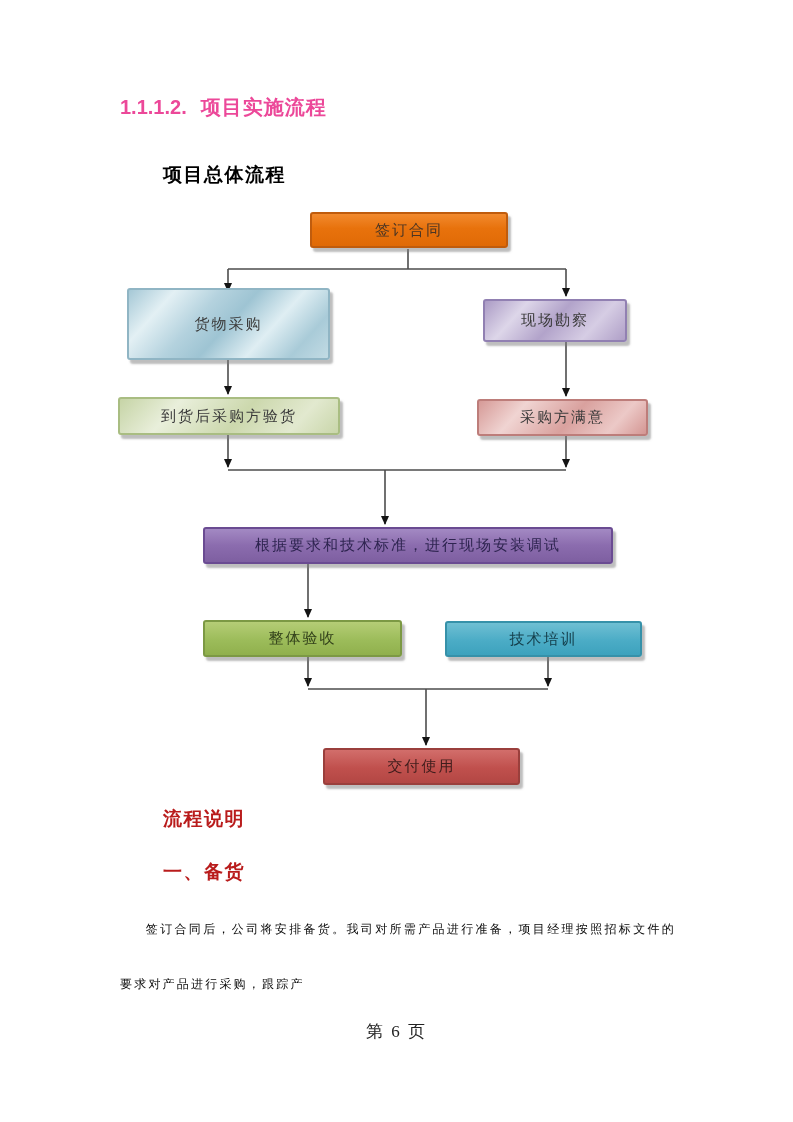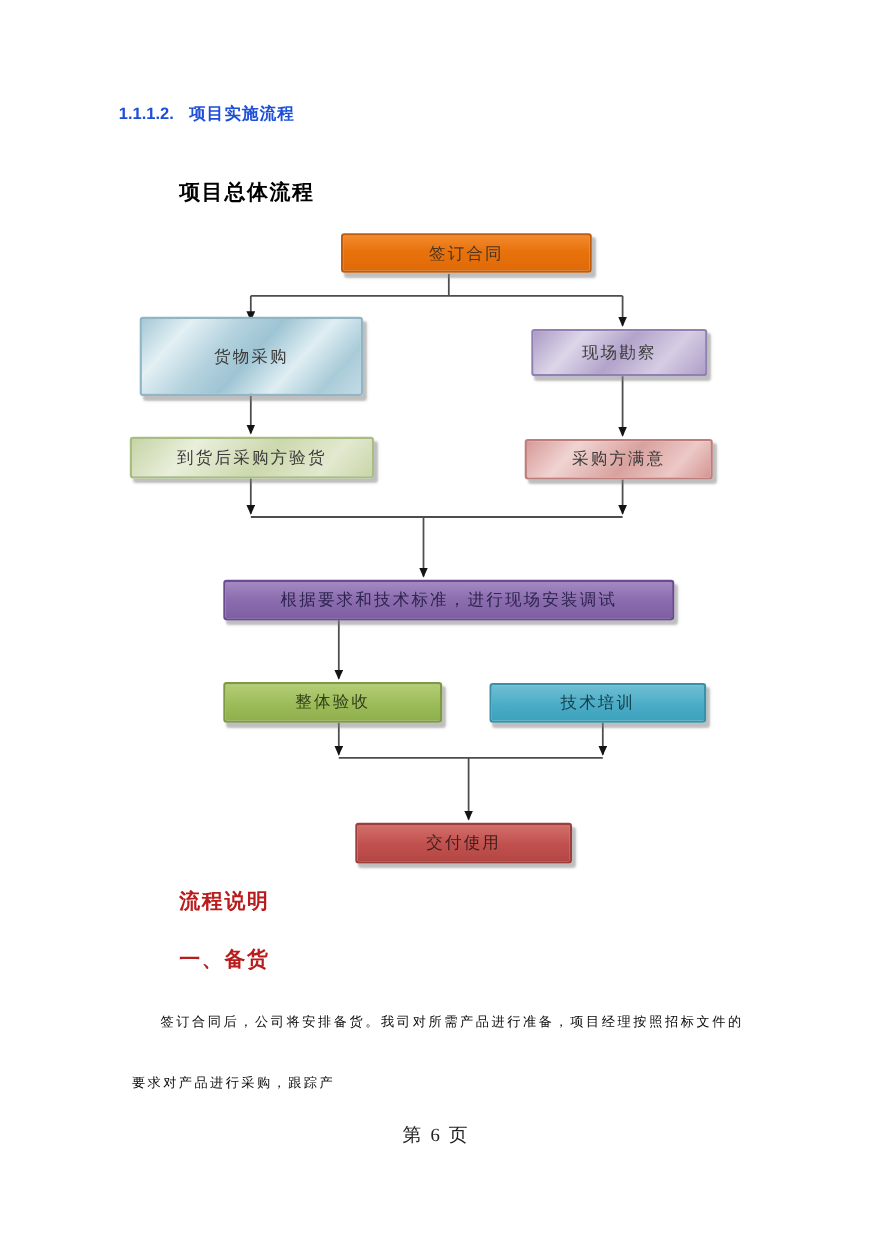--- a/index.html
+++ b/index.html
@@ -2,23 +2,23 @@
 <html><head>
 <meta charset="utf-8">
 <style>
   html,body{margin:0;padding:0;background:#ffffff;}
   .page{
     position:relative;width:793px;height:1122px;background:#ffffff;
     margin:0 auto;overflow:hidden;
     font-family:"Liberation Serif", serif;
   }
   .h1{
-    position:absolute;left:108px;top:94px;
+    position:absolute;left:120px;top:94px;
     font-family:"Liberation Sans", sans-serif;
-    font-weight:bold;font-size:15px;color:#1d4ed8;letter-spacing:1px;
+    font-weight:bold;font-size:20px;color:#ec4899;letter-spacing:1px;
   }
   .h1 .num{letter-spacing:0;margin-right:14px;}
   .h2{
     position:absolute;left:163px;top:162px;
     font-family:"Liberation Sans", sans-serif;
     font-weight:bold;font-size:19px;color:#000;letter-spacing:1.5px;
   }
   .h3a{position:absolute;left:163px;top:806px;}
   .h3b{position:absolute;left:163px;top:859px;}
   .h3{
@@ -35,27 +35,27 @@
     text-align:center;font-size:17px;letter-spacing:2px;color:#222;
   }
   svg.connectors{position:absolute;left:0;top:0;pointer-events:none;}
   .node{
     position:absolute;display:flex;align-items:center;justify-content:center;
     font-family:"Liberation Serif", serif;font-size:15px;letter-spacing:2px;
     color:#3b3b3b;border-radius:3px;box-sizing:border-box;
     box-shadow:3px 4px 2px rgba(125,125,125,.5);
     text-align:center;white-space:nowrap;
   }
-  #node-sign-contract{left:310px;top:212px;width:228px;height:36px;
+  #node-sign-contract{left:310px;top:212px;width:198px;height:36px;
     background:linear-gradient(180deg,#f28a2e 0%,#e8720c 45%,#e06a06 100%);
     border:2px solid #c05c0d;color:#4a3524;}
   #node-goods-procurement{left:127px;top:288px;width:203px;height:72px;
     background:linear-gradient(132deg,#a5c8d6 0%,#e3f0f4 18%,#b4d2de 36%,#9ec4d3 50%,#dfeef3 68%,#a9cbd8 85%,#c2dbe4 100%);
     border:2px solid #90b5c4;}
-  #node-site-survey{left:483px;top:299px;width:160px;height:43px;
+  #node-site-survey{left:483px;top:299px;width:144px;height:43px;
     background:linear-gradient(132deg,#ab9bc5 0%,#ddd6e9 25%,#b2a3ca 50%,#d6cde4 75%,#af9fc7 100%);
     border:2px solid #9180b2;}
   #node-buyer-inspection{left:118px;top:397px;width:222px;height:38px;
     background:linear-gradient(132deg,#c6d4a6 0%,#e9efdb 25%,#ccd8ad 55%,#e2e9cf 80%,#c9d6aa 100%);
     border:2px solid #a9bd82;text-align:right;}
   #node-buyer-satisfied{left:477px;top:399px;width:171px;height:37px;
     background:linear-gradient(132deg,#d69a97 0%,#f0d4d2 25%,#d9a19e 55%,#ecc9c7 80%,#d49693 100%);
     border:2px solid #bd7d7a;}
   #node-install-debug{left:203px;top:527px;width:410px;height:37px;
     background:linear-gradient(180deg,#a389c3 0%,#8b6cae 50%,#7e5fa1 100%);

